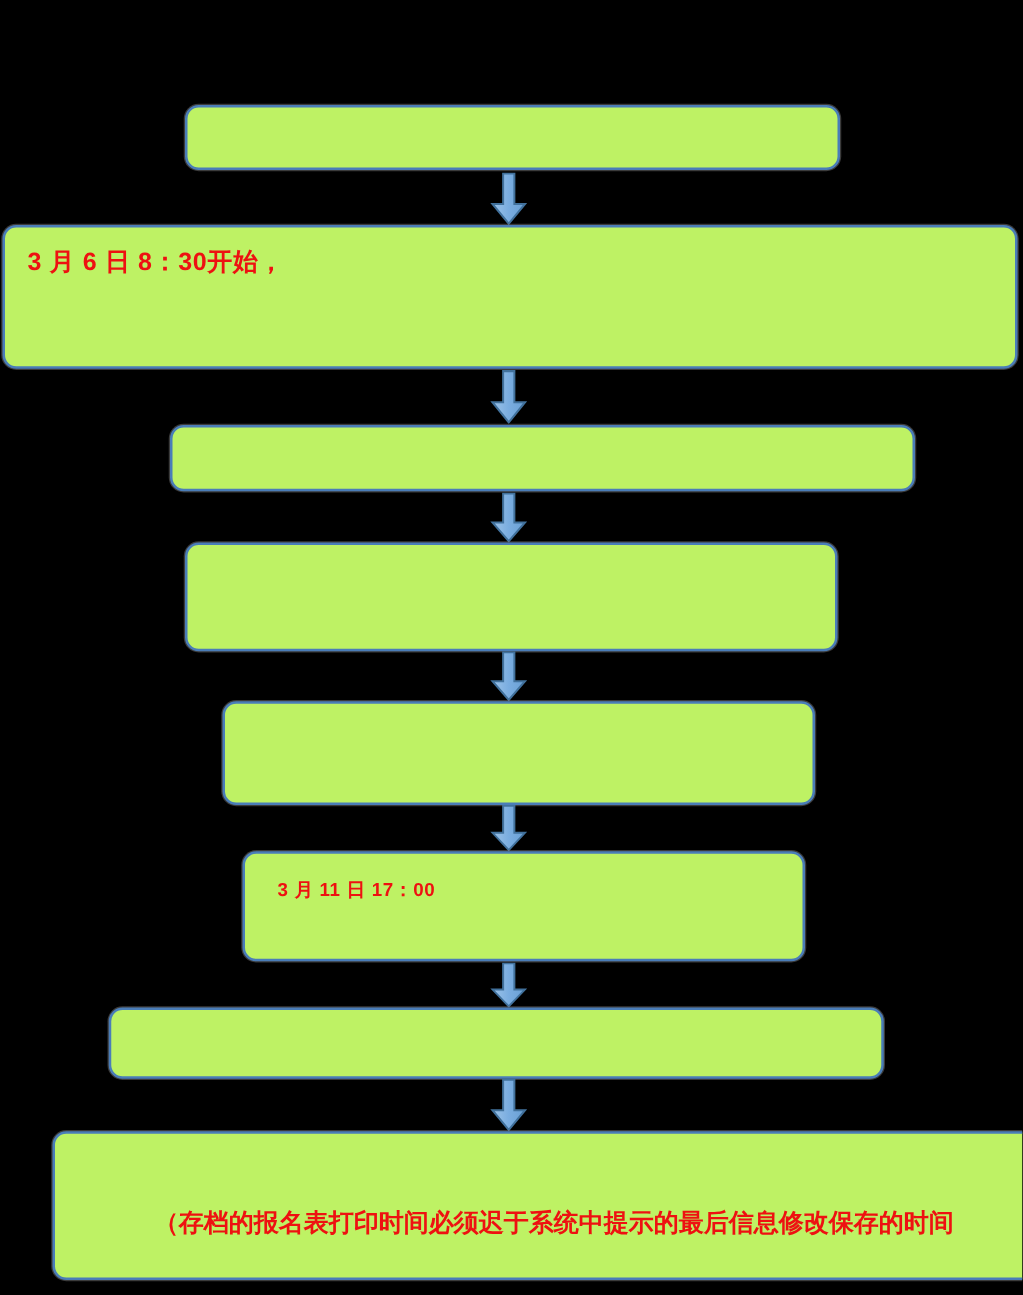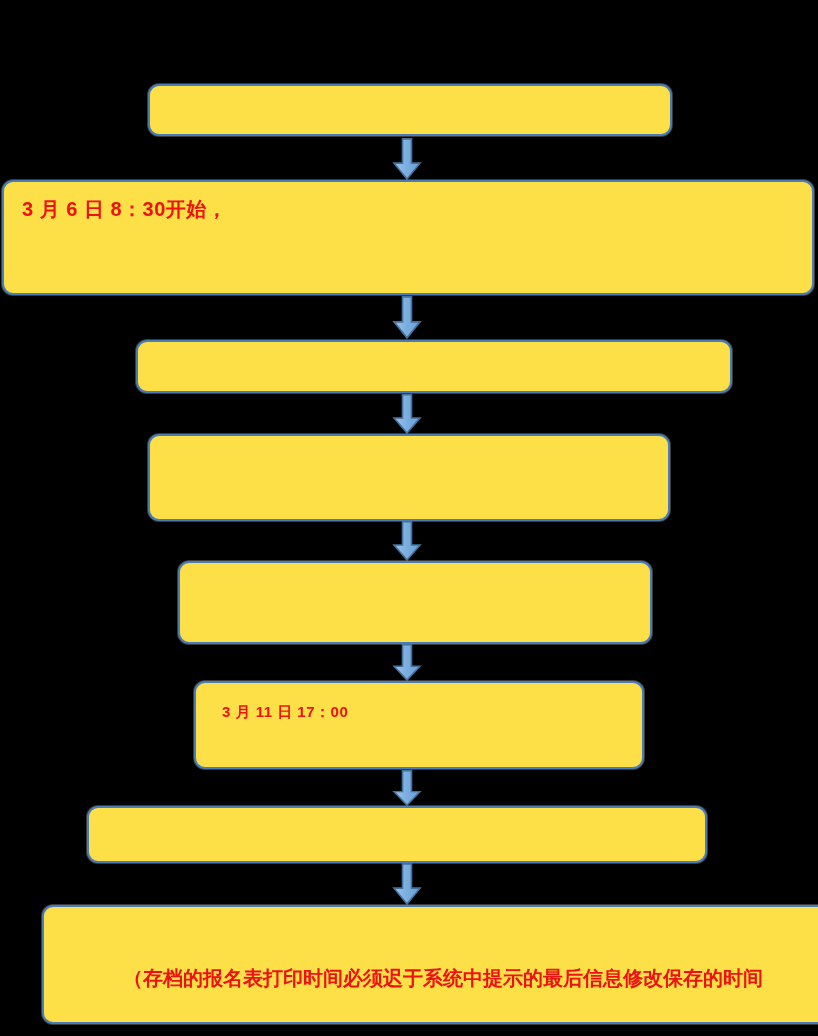--- a/index.html
+++ b/index.html
@@ -13,21 +13,21 @@
     width: 818px;
     height: 1036px;
     background: #000000;
     overflow: hidden;
   }
   .fbox {
     position: absolute;
     box-sizing: border-box;
     border: 2.5px solid #4a7db8;
     border-radius: 11px;
-    background: #fde047;
+    background: #bef264;
     box-shadow: 0 0 0 1px rgba(130,130,130,0.45);
   }
   .red-text {
     position: absolute;
     color: #ee1111;
     font-weight: bold;
     white-space: nowrap;
     letter-spacing: 0.5px;
   }
   .b1 { left:148px; top:84px;  width:524px; height:52px; }

